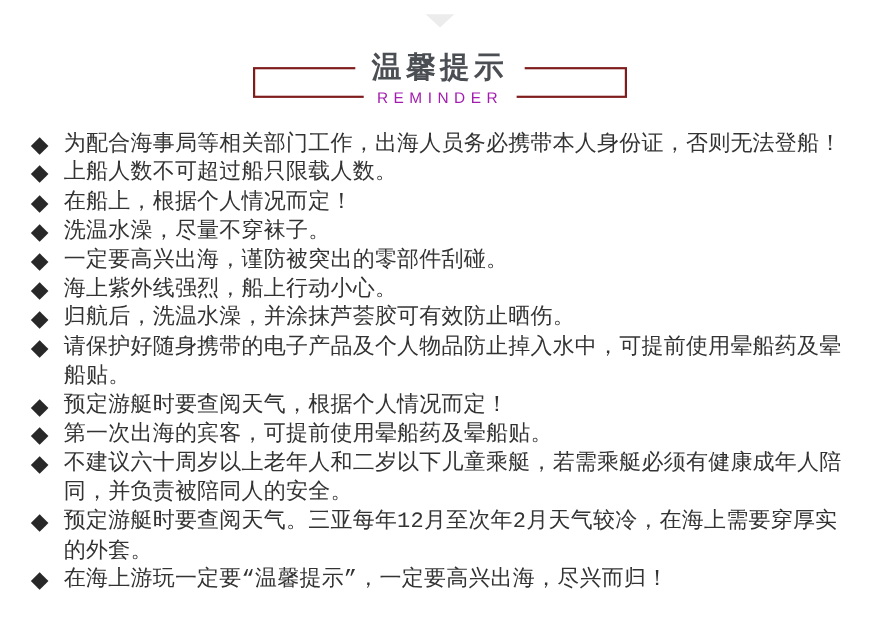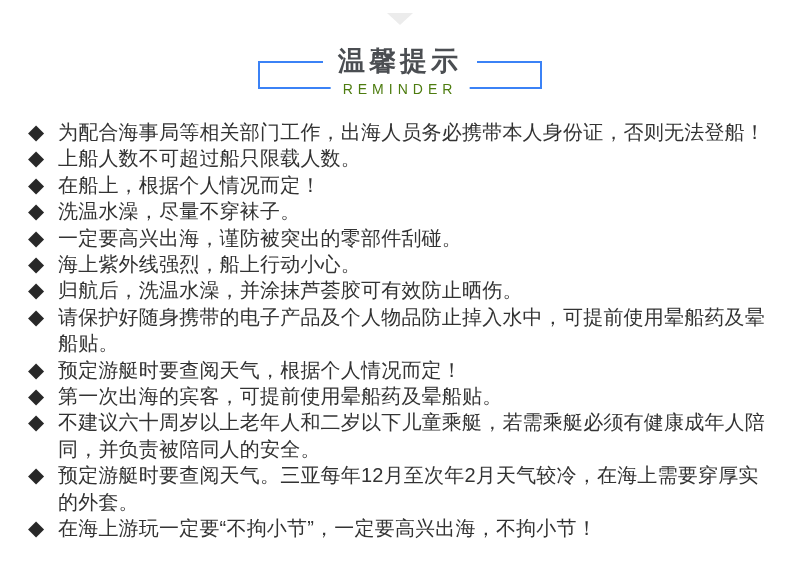--- a/index.html
+++ b/index.html
@@ -20,24 +20,24 @@
     width: 0;
     height: 0;
     margin: 13px auto 0 auto;
     border-left: 13px solid transparent;
     border-right: 13px solid transparent;
     border-top: 12px solid #ececec;
   }
   
   .header-frame {
     position: relative;
-    width: 284px;
+    width: 340px;
     height: 28px;
     margin: 36px auto 0 auto;
-    border: 2px solid #3b82f6;
+    border: 2px solid #7f1d1d;
     box-sizing: border-box;
     background: #ffffff;
   }
   .title {
     position: absolute;
     top: -2px;
     left: 50%;
     transform: translate(-50%, -50%);
     background: #ffffff;
     padding: 0 15px;
@@ -49,21 +49,21 @@
     white-space: nowrap;
   }
   .subtitle {
     position: absolute;
     bottom: -2px;
     left: 50%;
     transform: translate(-50%, 50%);
     background: #ffffff;
     padding: 0 12px;
     font-size: 14px;
-    color: #4d7c0f;
+    color: #a21caf;
     letter-spacing: 5px;
     margin-right: -5px;
     white-space: nowrap;
   }
   
   .list {
     list-style: none;
     margin: 30px 28px 0 28px;
     padding: 0;
   }
@@ -76,20 +76,21 @@
   }
   .bullet {
     flex: 0 0 30px;
     font-size: 21px;
     line-height: 26.4px;
     color: #282828;
   }
   .text {
     flex: 1;
     letter-spacing: 0.2px;
+    font-family: Liberation Mono, monospace;
   }
 </style>
 </head>
 <body>
 
 <div class="page">
 
   <div class="triangle"></div>
 
   <div class="header-frame">
@@ -141,17 +142,17 @@
     <li class="item">
       <span class="bullet">◆</span>
       <span class="text">不建议六十周岁以上老年人和二岁以下儿童乘艇，若需乘艇必须有健康成年人陪同，并负责被陪同人的安全。</span>
     </li>
     <li class="item">
       <span class="bullet">◆</span>
       <span class="text">预定游艇时要查阅天气。三亚每年12月至次年2月天气较冷，在海上需要穿厚实的外套。</span>
     </li>
     <li class="item">
       <span class="bullet">◆</span>
-      <span class="text">在海上游玩一定要“不拘小节”，一定要高兴出海，不拘小节！</span>
+      <span class="text">在海上游玩一定要“温馨提示”，一定要高兴出海，尽兴而归！</span>
     </li>
   </ul>
 
 </div>
 
 </body></html>

